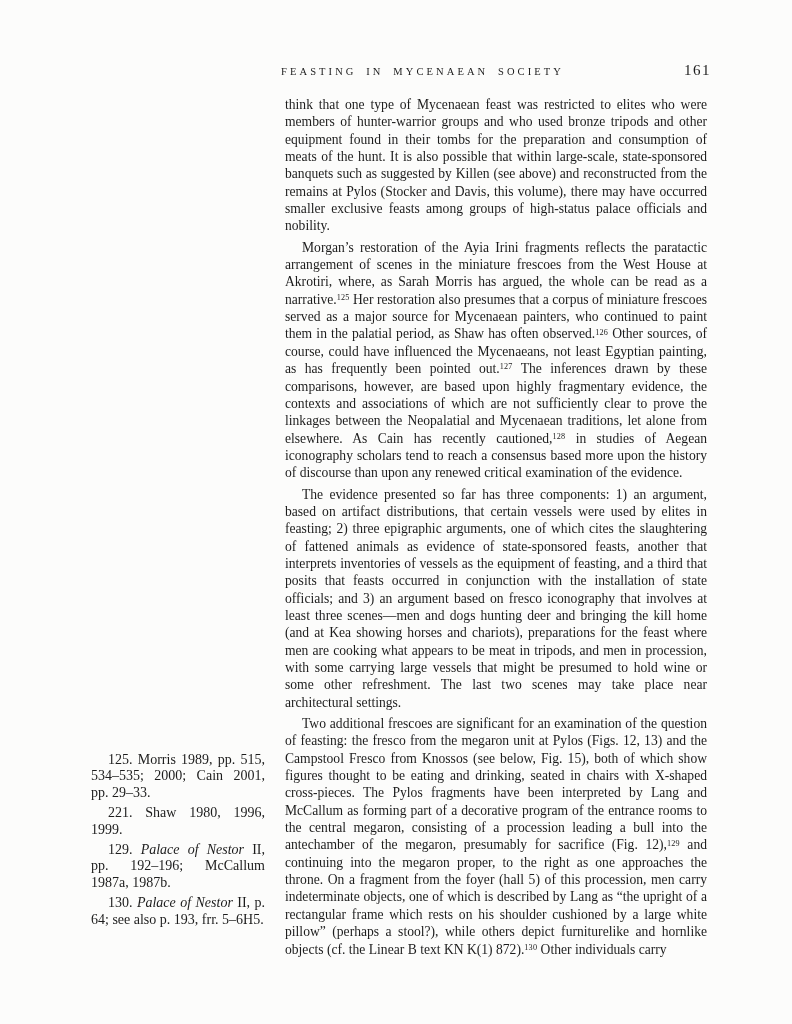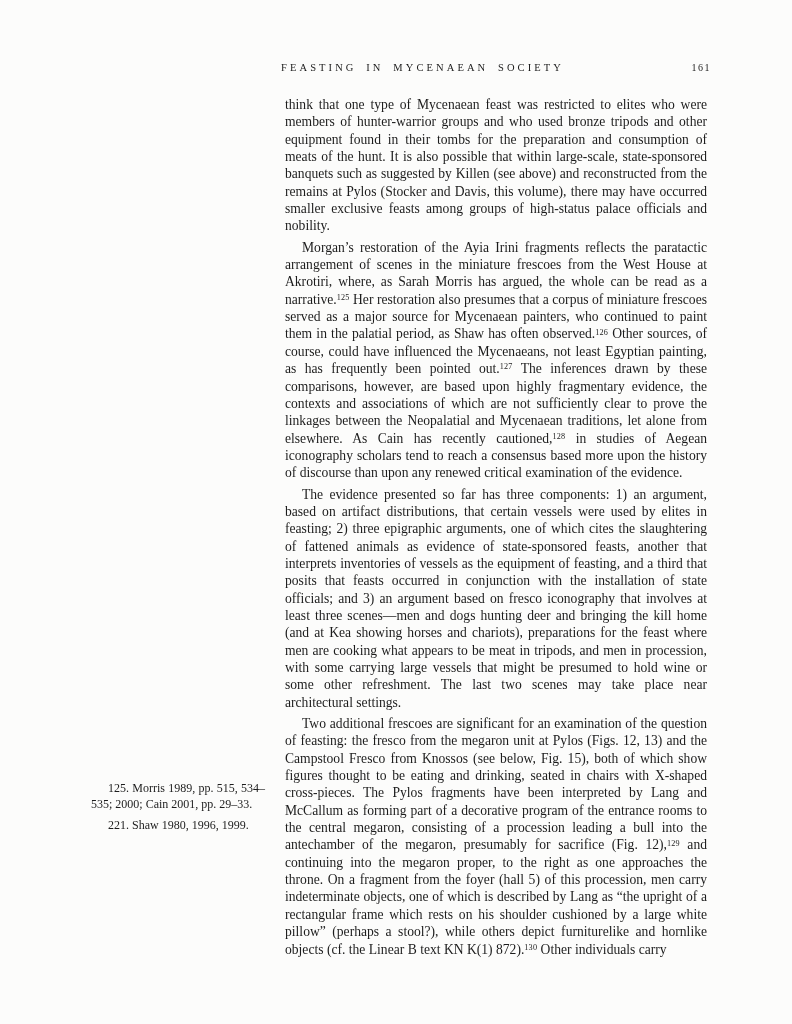--- a/index.html
+++ b/index.html
@@ -27,21 +27,21 @@
     gap: 48px;
   }
   .running-head {
     font-size: 10.5px;
     letter-spacing: 3.1px;
     word-spacing: 4px;
     font-weight: 400;
     white-space: nowrap;
   }
   .page-num {
-    font-size: 10px;
+    font-size: 15px;
     letter-spacing: 1.5px;
   }
   .body-col {
     position: absolute;
     left: 281px;
     top: 92px;
     width: 430px;
     text-align: justify;
     font-size: 13.6px;
     line-height: 17.35px;
@@ -57,24 +57,24 @@
     font-size: 60%;
     line-height: 0;
     vertical-align: baseline;
     position: relative;
     top: -0.45em;
     letter-spacing: 0.2px;
   }
   .footnote-col {
     position: absolute;
     left: 87px;
-    top: 776px;
+    top: 748px;
     width: 182px;
     text-align: justify;
-    font-size: 12px;
+    font-size: 14px;
     line-height: 16.4px;
   }
   i {
     font-style: italic;
   }
 </style>
 </head>
 <body>
 
 <header class="header-row">
@@ -85,13 +85,15 @@
 <main class="body-col">
     <p class="para">think that one type of Mycenaean feast was restricted to elites who were members of hunter-warrior groups and who used bronze tripods and other equipment found in their tombs for the preparation and consumption of meats of the hunt. It is also possible that within large-scale, state-sponsored banquets such as suggested by Killen (see above) and reconstructed from the remains at Pylos (Stocker and Davis, this volume), there may have occurred smaller exclusive feasts among groups of high-status palace officials and nobility.</p>
     <p class="para indent">Morgan’s restoration of the Ayia Irini fragments reflects the paratactic arrangement of scenes in the miniature frescoes from the West House at Akrotiri, where, as Sarah Morris has argued, the whole can be read as a narrative.<sup>125</sup> Her restoration also presumes that a corpus of miniature frescoes served as a major source for Mycenaean painters, who continued to paint them in the palatial period, as Shaw has often observed.<sup>126</sup> Other sources, of course, could have influenced the Mycenaeans, not least Egyptian painting, as has frequently been pointed out.<sup>127</sup> The inferences drawn by these comparisons, however, are based upon highly fragmentary evidence, the contexts and associations of which are not sufficiently clear to prove the linkages between the Neopalatial and Mycenaean traditions, let alone from elsewhere. As Cain has recently cautioned,<sup>128</sup> in studies of Aegean iconography scholars tend to reach a consensus based more upon the history of discourse than upon any renewed critical examination of the evidence.</p>
     <p class="para indent">The evidence presented so far has three components: 1) an argument, based on artifact distributions, that certain vessels were used by elites in feasting; 2) three epigraphic arguments, one of which cites the slaughtering of fattened animals as evidence of state-sponsored feasts, another that interprets inventories of vessels as the equipment of feasting, and a third that posits that feasts occurred in conjunction with the installation of state officials; and 3) an argument based on fresco iconography that involves at least three scenes—men and dogs hunting deer and bringing the kill home (and at Kea showing horses and chariots), preparations for the feast where men are cooking what appears to be meat in tripods, and men in procession, with some carrying large vessels that might be presumed to hold wine or some other refreshment. The last two scenes may take place near architectural settings.</p>
     <p class="para indent">Two additional frescoes are significant for an examination of the question of feasting: the fresco from the megaron unit at Pylos (Figs. 12, 13) and the Campstool Fresco from Knossos (see below, Fig. 15), both of which show figures thought to be eating and drinking, seated in chairs with X-shaped cross-pieces. The Pylos fragments have been interpreted by Lang and McCallum as forming part of a decorative program of the entrance rooms to the central megaron, consisting of a procession leading a bull into the antechamber of the megaron, presumably for sacrifice (Fig. 12),<sup>129</sup> and continuing into the megaron proper, to the right as one approaches the throne. On a fragment from the foyer (hall 5) of this procession, men carry indeterminate objects, one of which is described by Lang as “the upright of a rectangular frame which rests on his shoulder cushioned by a large white pillow” (perhaps a stool?), while others depict furniturelike and hornlike objects (cf. the Linear B text KN K(1) 872).<sup>130</sup> Other individuals carry</p>
   </main>
 
 <aside class="footnote-col">
     <p class="para indent">125. Morris 1989, pp. 515, 534–535; 2000; Cain 2001, pp. 29–33.</p>
     <p class="para indent">221. Shaw 1980, 1996, 1999.</p>
+    <p class="para indent">129. <i>Palace of Nestor</i> II, pp. 192–196; McCallum 1987a, 1987b.</p>
+    <p class="para indent">130. <i>Palace of Nestor</i> II, p. 64; see also p. 193, frr. 5–6H5.</p>
   </aside>
 
 </body></html>

